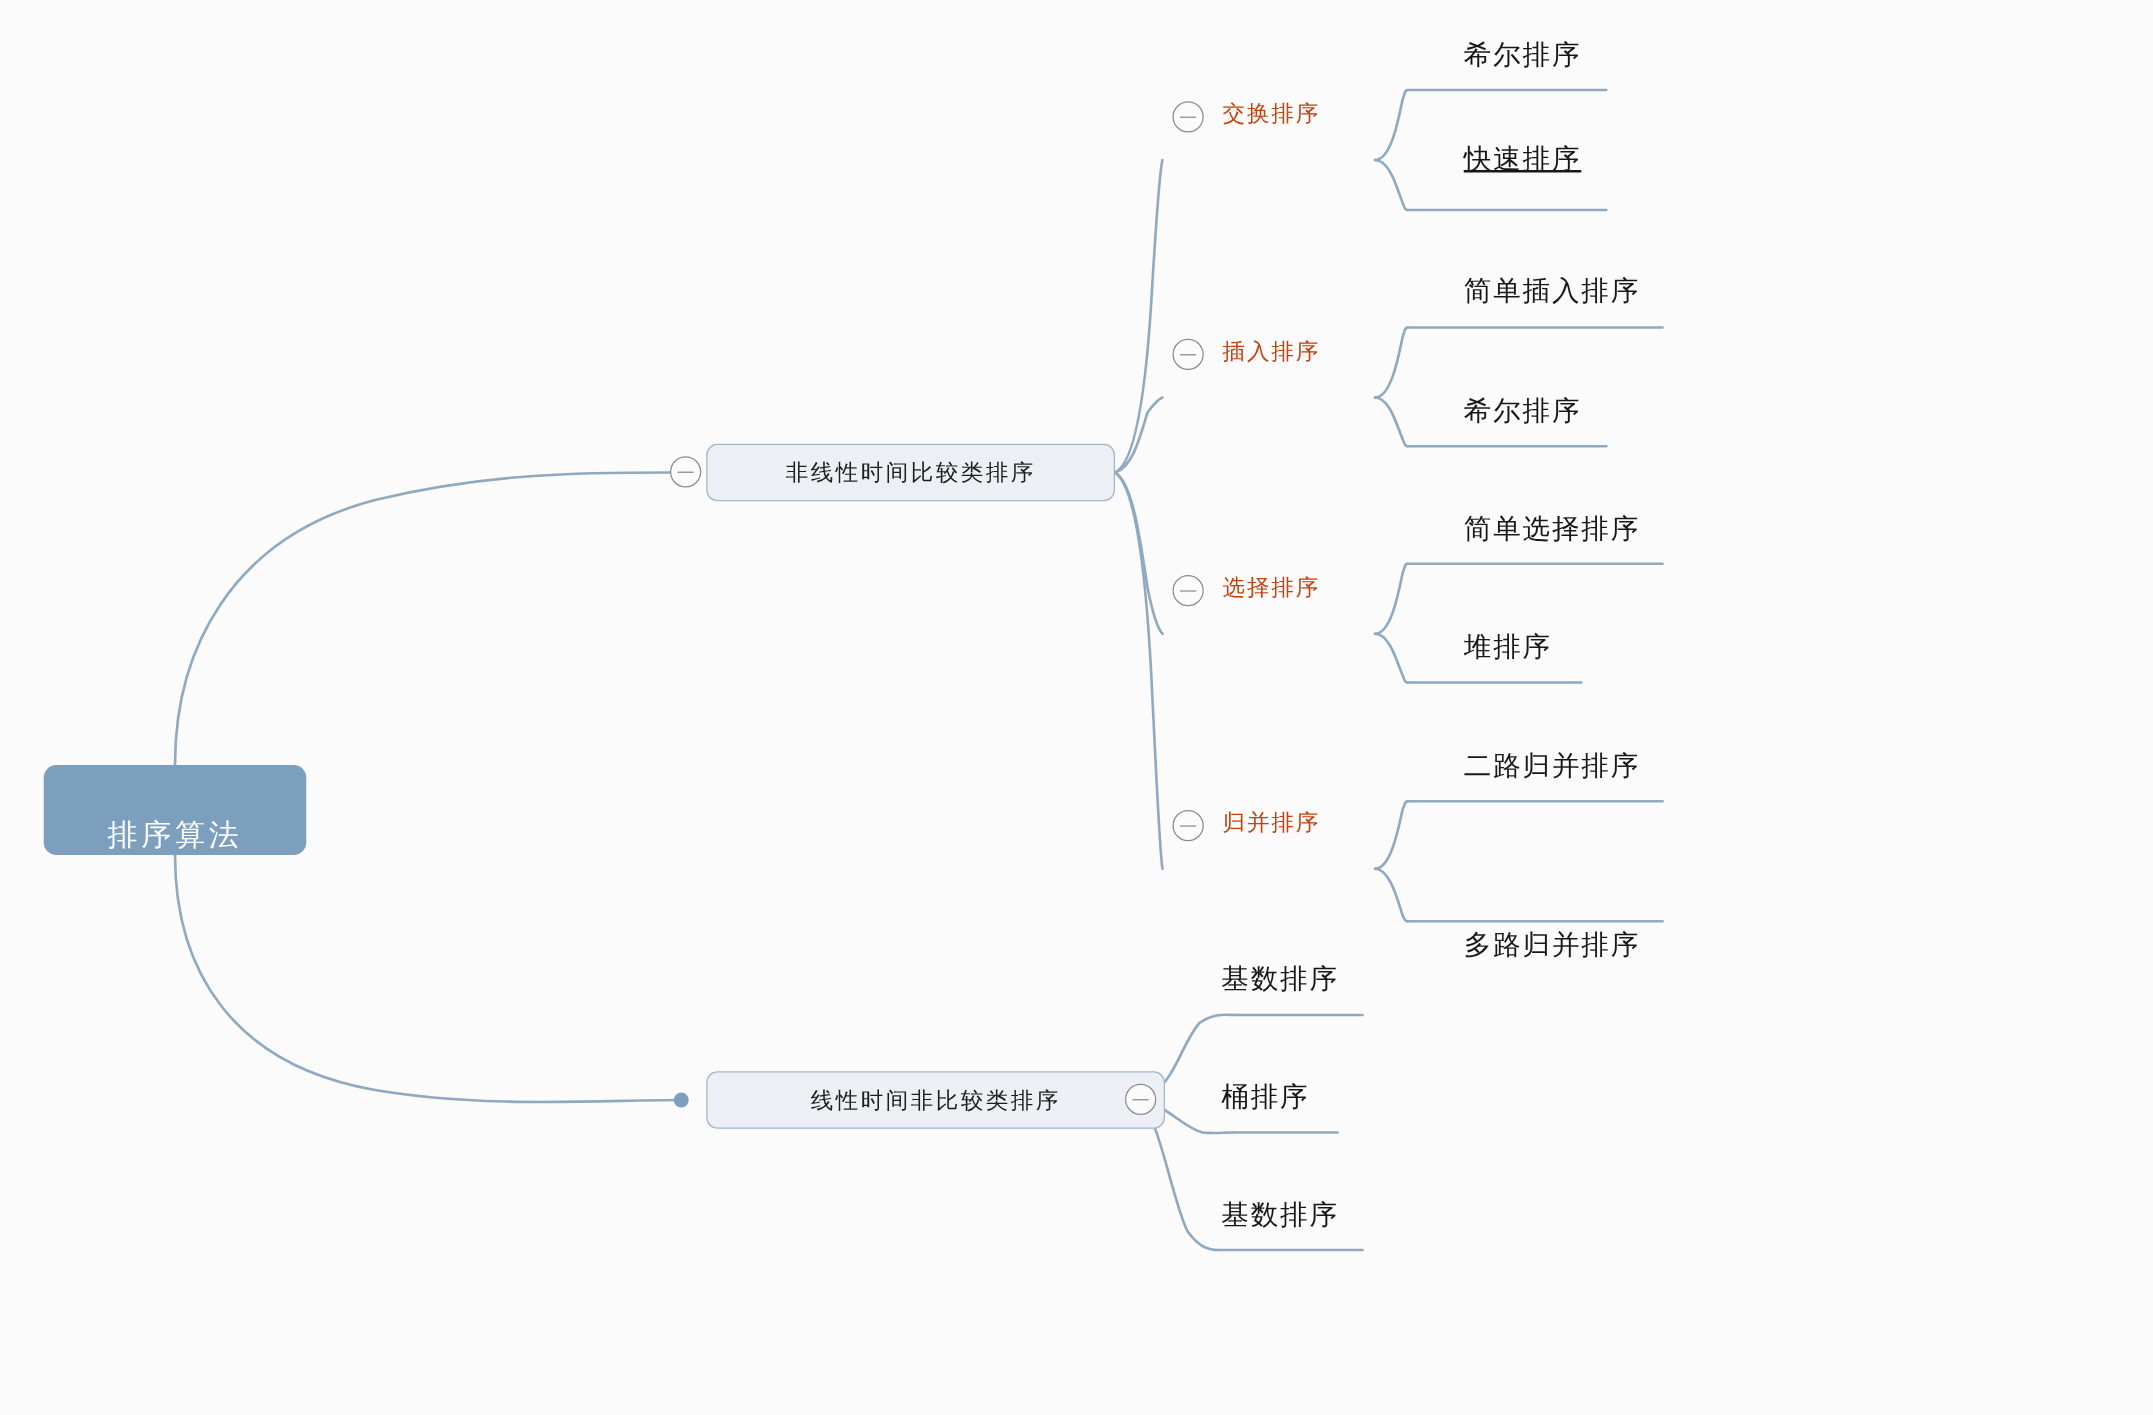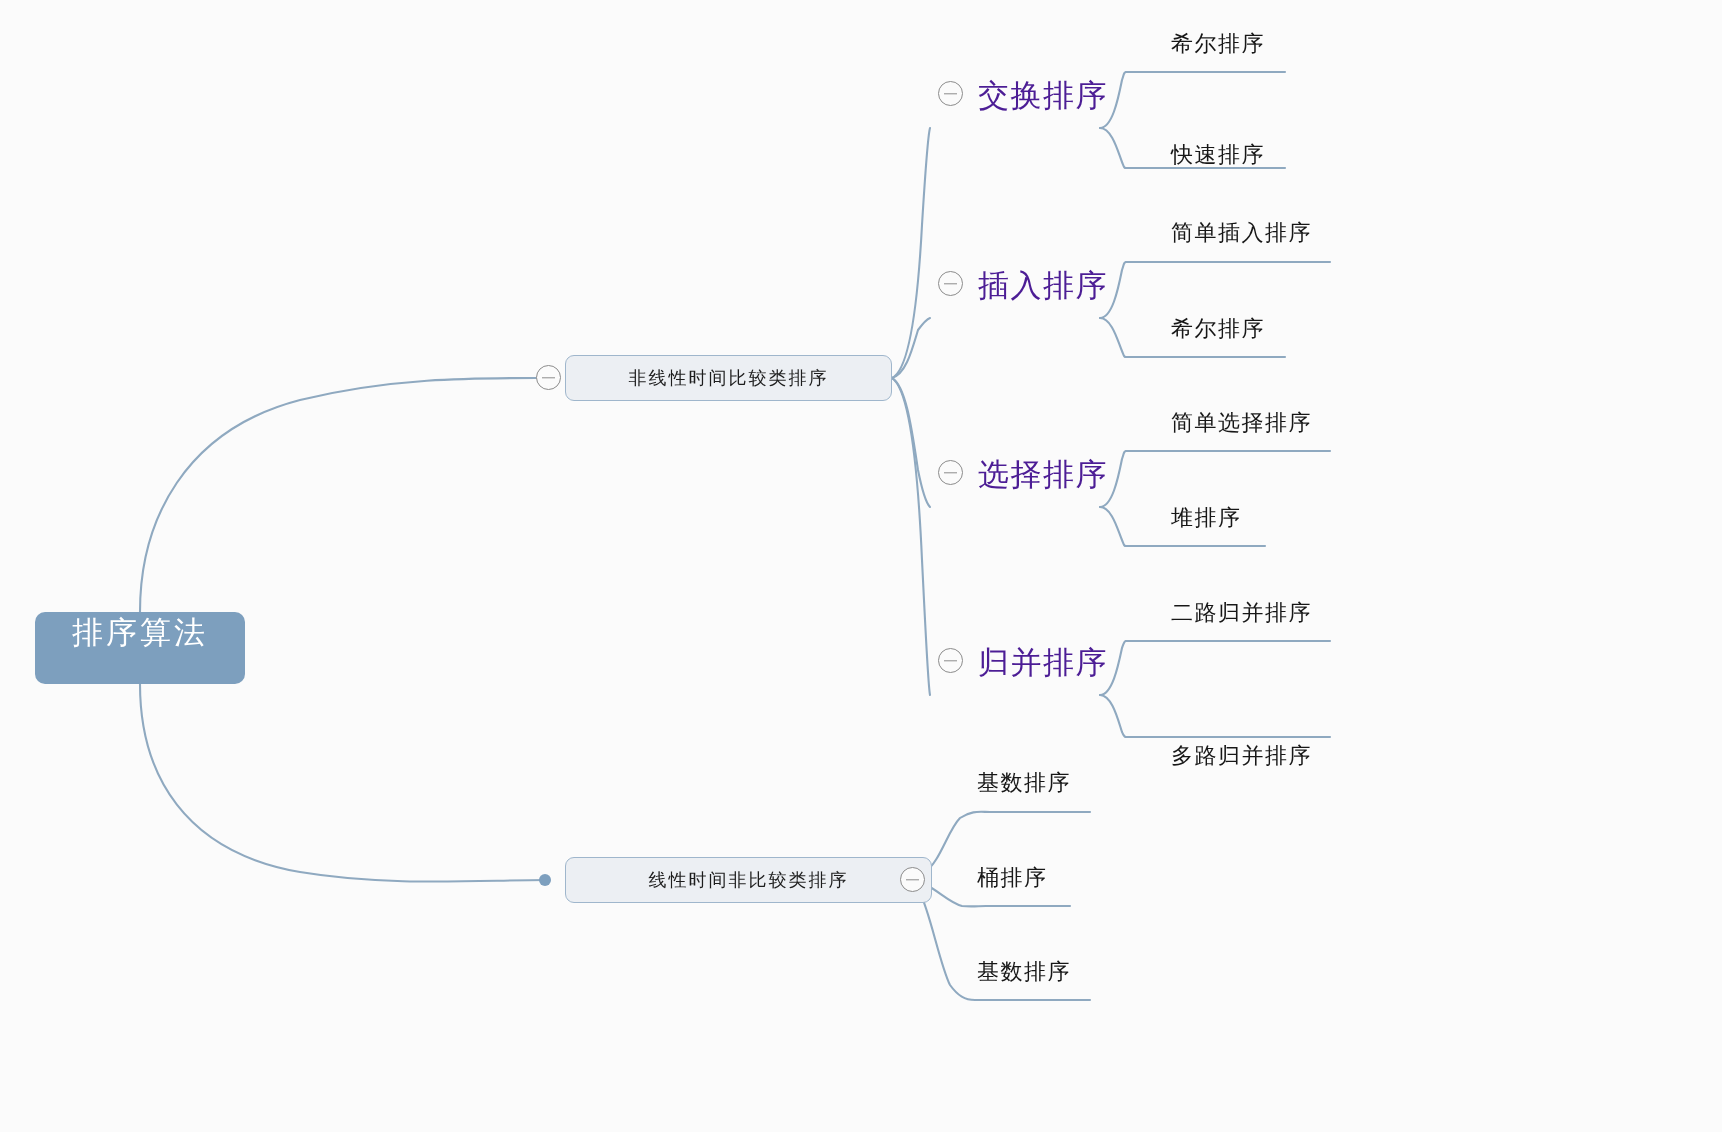--- a/index.html
+++ b/index.html
@@ -13,22 +13,22 @@
   #mindmap{position:absolute;inset:0;width:1722px;height:1132px;}
   svg.edges{position:absolute;left:0;top:0;width:1722px;height:1132px;pointer-events:none;}
 
   
   .root-node{
     position:absolute;
     box-sizing:border-box;
     background:#7d9fbe;
     border-radius:10px;
     color:#ffffff;
-    display:flex;align-items:flex-start;justify-content:center;
-    font-size:31px;
+    display:flex;align-items:flex-end;justify-content:center;
+    font-size:24px;
     letter-spacing:3px;
     white-space:nowrap;
   }
 
   
   .l1-node{
     position:absolute;
     box-sizing:border-box;
     background:#eceff3;
     border:1.4px solid #9fb6cc;
@@ -37,25 +37,24 @@
     color:#1d1d1d;
     font-size:18px;
     letter-spacing:2px;
     white-space:nowrap;
   }
 
   
   .txt-node{
     position:absolute;
     white-space:nowrap;
-    color:#4c1d95;
-    font-size:31px;
+    color:#c2410c;
+    font-size:18px;
     letter-spacing:1.5px;
     line-height:1;
-    font-family:Liberation Mono, monospace;
   }
   .leaf-node{
     position:absolute;
     white-space:nowrap;
     color:#171717;
     font-size:22px;
     letter-spacing:1.5px;
     line-height:1;
   }
 
@@ -141,21 +140,21 @@
 
   <div class="minus-icon" style="left:536px;top:365px;"></div>
 
   <div class="l1-node" style="left:565px;top:355px;width:327px;height:46px;">
     <span>非线性时间比较类排序</span>
   </div>
 
   <div class="minus-icon" style="left:938px;top:81px;"></div>
   <div class="txt-node" style="left:978px;top:82px;">交换排序</div>
   <div class="leaf-node" style="left:1171px;top:33px;">希尔排序</div>
-  <div class="leaf-node" style="left:1171px;top:144px;">快速排序</div>
+  <div class="leaf-node" style="left:1171px;top:116px;text-decoration:underline;">快速排序</div>
 
   <div class="minus-icon" style="left:938px;top:271px;"></div>
   <div class="txt-node" style="left:978px;top:272px;">插入排序</div>
   <div class="leaf-node" style="left:1171px;top:222px;">简单插入排序</div>
   <div class="leaf-node" style="left:1171px;top:318px;">希尔排序</div>
 
   <div class="minus-icon" style="left:938px;top:460px;"></div>
   <div class="txt-node" style="left:978px;top:461px;">选择排序</div>
   <div class="leaf-node" style="left:1171px;top:412px;">简单选择排序</div>
   <div class="leaf-node" style="left:1171px;top:507px;">堆排序</div>

